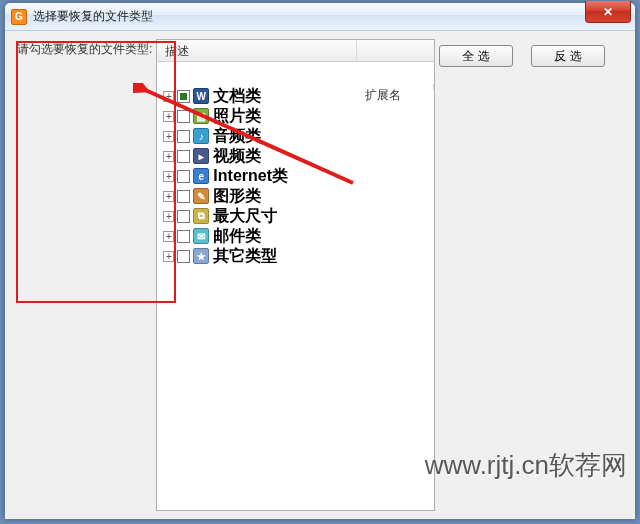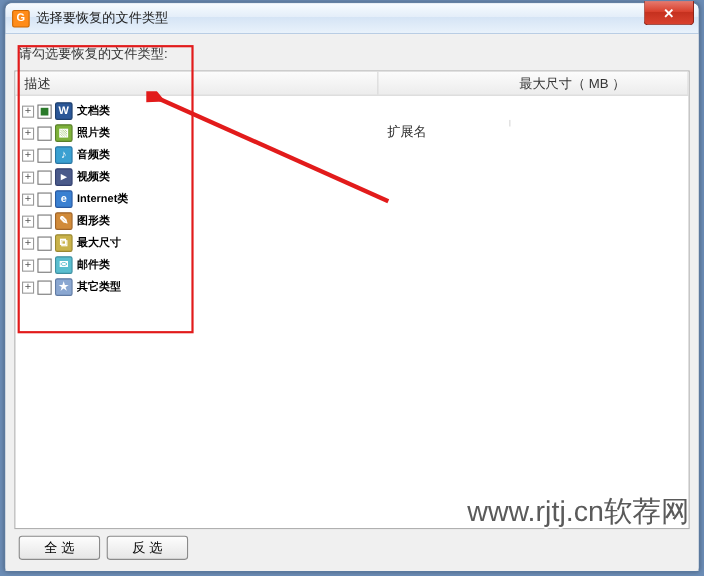--- a/index.html
+++ b/index.html
@@ -53,35 +53,36 @@
     color: #fff;
     display: flex; align-items: center; justify-content: center;
     font-size: 12px; font-weight: bold;
     cursor: pointer;
   }
   .client {
     flex: 1;
     background: #f0f0f0;
     padding: 8px;
     display: flex;
-    flex-direction: column;
+    flex-direction: row;
   }
   .instruction {
     font-size: 12px;
     color: #333;
     margin-bottom: 4px;
     padding: 2px 4px;
   }
   .listview {
     flex: 1;
     background: #fff;
     border: 1px solid #b0b0b0;
     display: flex;
     flex-direction: column;
     overflow: hidden;
+    gap: 20px;
   }
   .columns {
     height: 22px;
     background: linear-gradient(#fcfcfc,#ececec);
     border-bottom: 1px solid #d0d0d0;
     display: flex;
   }
   .col {
     border-right: 1px solid #d8d8d8;
     padding: 3px 8px;
@@ -137,40 +138,40 @@
   .ic-doc { background: #2b5797; border:1px solid #1d3e6b;}
   .ic-photo { background: #7db13a; border:1px solid #587f28;}
   .ic-audio { background: #3aa0d1; border:1px solid #2874a1;}
   .ic-video { background: #4a5a8a; border:1px solid #334070;}
   .ic-net { background: #3a80d1; border:1px solid #2858a0;}
   .ic-graph { background: #d18b3a; border:1px solid #a06428;}
   .ic-zip { background: #c9b24a; border:1px solid #9a8830;}
   .ic-mail { background: #5abecf; border:1px solid #3e8fa0;}
   .ic-other { background: #8aa7d1; border:1px solid #5f7aa3;}
   .row-label {
-    font-size: 10px;
+    font-size: 16px;
     color: #000;
     font-weight: bold;
   }
   .red-box {
     position: absolute;
     left: 11px; top: 38px;
     width: 160px; height: 262px;
     border: 2px solid #e21b1b;
     pointer-events: none;
   }
   .arrow {
     position: absolute;
     left: 128px; top: 80px;
     pointer-events: none;
   }
   .button-row {
     display: flex;
     padding: 6px 4px 2px 4px;
-    gap: 6px;
+    gap: 18px;
   }
   .button-row .spacer { flex: 1; }
   .btn {
     min-width: 74px;
     height: 22px;
     background: linear-gradient(#fdfdfd,#e6e6e6);
     border: 1px solid #8a8a8a;
     border-radius: 3px;
     font-size: 12px;
     cursor: pointer;
@@ -204,21 +205,20 @@
     </div>
   </div>
 
   <div class="client">
     <div class="instruction">请勾选要恢复的文件类型:</div>
 
     <div class="listview">
       <div class="columns">
         <div class="col col-desc">描述</div>
         <div class="col col-ext">扩展名</div>
-        <div class="col col-size">最大尺寸（ MB ）</div>
       </div>
       <div class="tree" id="tree">
           <div class="tree-row">
             <div class="expander">+</div>
             <div class="cb checked"></div>
             <div class="item-icon ic-doc">W</div>
             <div class="row-label">文档类</div>
           </div>
           <div class="tree-row">
             <div class="expander">+</div>

